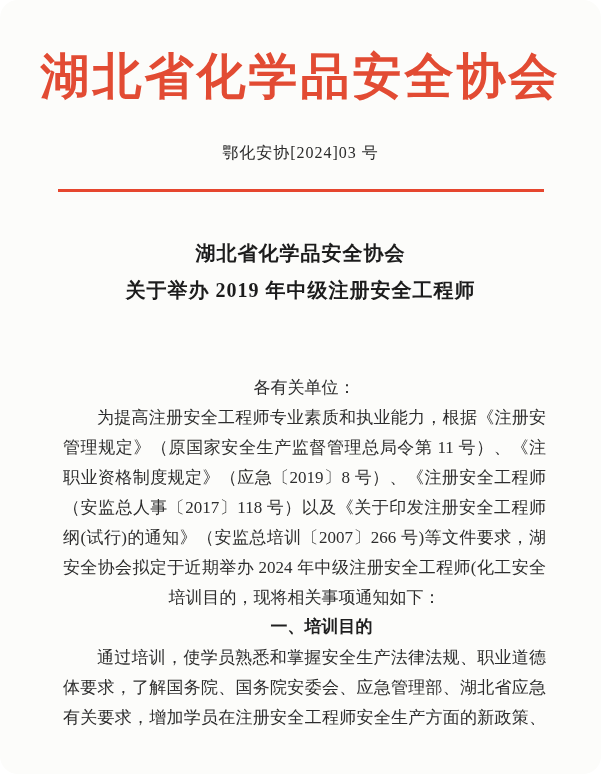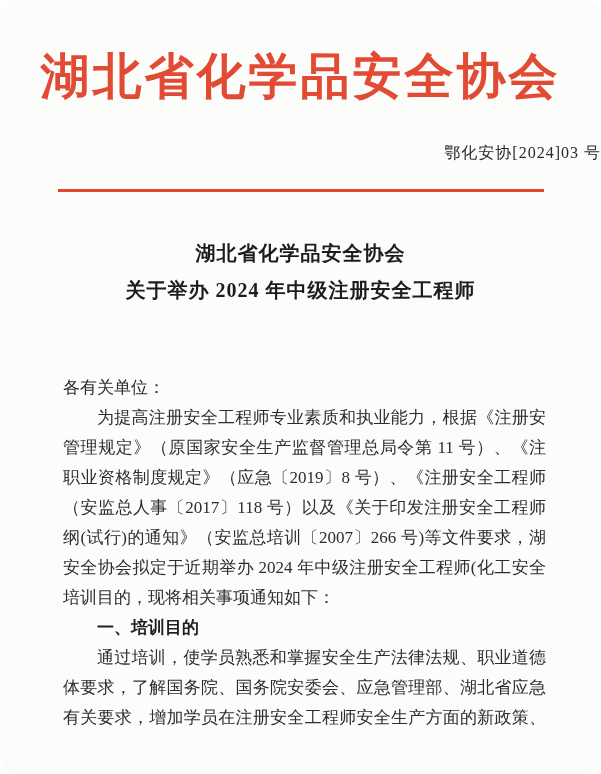--- a/index.html
+++ b/index.html
@@ -27,21 +27,21 @@
     font-weight: 700;
     letter-spacing: 3px;
     color: #e24b33;
     white-space: nowrap;
   }
   .doc-number {
     position: absolute;
     top: 143px;
     left: 0;
     right: 0;
-    text-align: right;
+    text-align: center;
     font-size: 16px;
     letter-spacing: 1px;
     color: #2a2a2a;
   }
   .red-rule {
     position: absolute;
     top: 189px;
     left: 58px;
     width: 486px;
     height: 3px;
@@ -65,50 +65,51 @@
     left: 63px;
     width: 483px;
     font-size: 17px;
     color: #2d2d2d;
   }
   .line {
     height: 30px;
     line-height: 30px;
     white-space: nowrap;
     overflow: hidden;
+    text-align: center;
   }
   .line.fill {
     white-space: normal;
     text-align: justify;
     text-align-last: justify;
     text-justify: inter-character;
   }
   .line.indent {
     text-indent: 2em;
   }
   .line.heading {
-    font-family: Liberation Serif, serif;
+    font-family: Liberation Mono, monospace;
     font-weight: 700;
     color: #1f1f1f;
   }
 </style>
 </head>
 <body>
 
 <div class="page">
 
   <div class="org-name">湖北省化学品安全协会</div>
 
   <div class="doc-number">鄂化安协[2024]03 号</div>
 
   <div class="red-rule"></div>
 
   <div class="title-block">
     <div>湖北省化学品安全协会</div>
-    <div>关于举办 2024 年中级注册安全工程师</div>
+    <div>关于举办 2019 年中级注册安全工程师</div>
   </div>
 
   <div class="body-block">
     <div class="line">各有关单位：</div>
 
     <div class="line fill indent">为提高注册安全工程师专业素质和执业能力，根据《注册安全工程师</div>
     <div class="line fill">管理规定》（原国家安全生产监督管理总局令第 11 号）、《注册安全工程师</div>
     <div class="line fill">职业资格制度规定》（应急〔2019〕8 号）、《注册安全工程师分类管理办法》</div>
     <div class="line fill">（安监总人事〔2017〕118 号）以及《关于印发注册安全工程师继续教育大</div>
     <div class="line fill">纲(试行)的通知》（安监总培训〔2007〕266 号)等文件要求，湖北省化学品</div>

